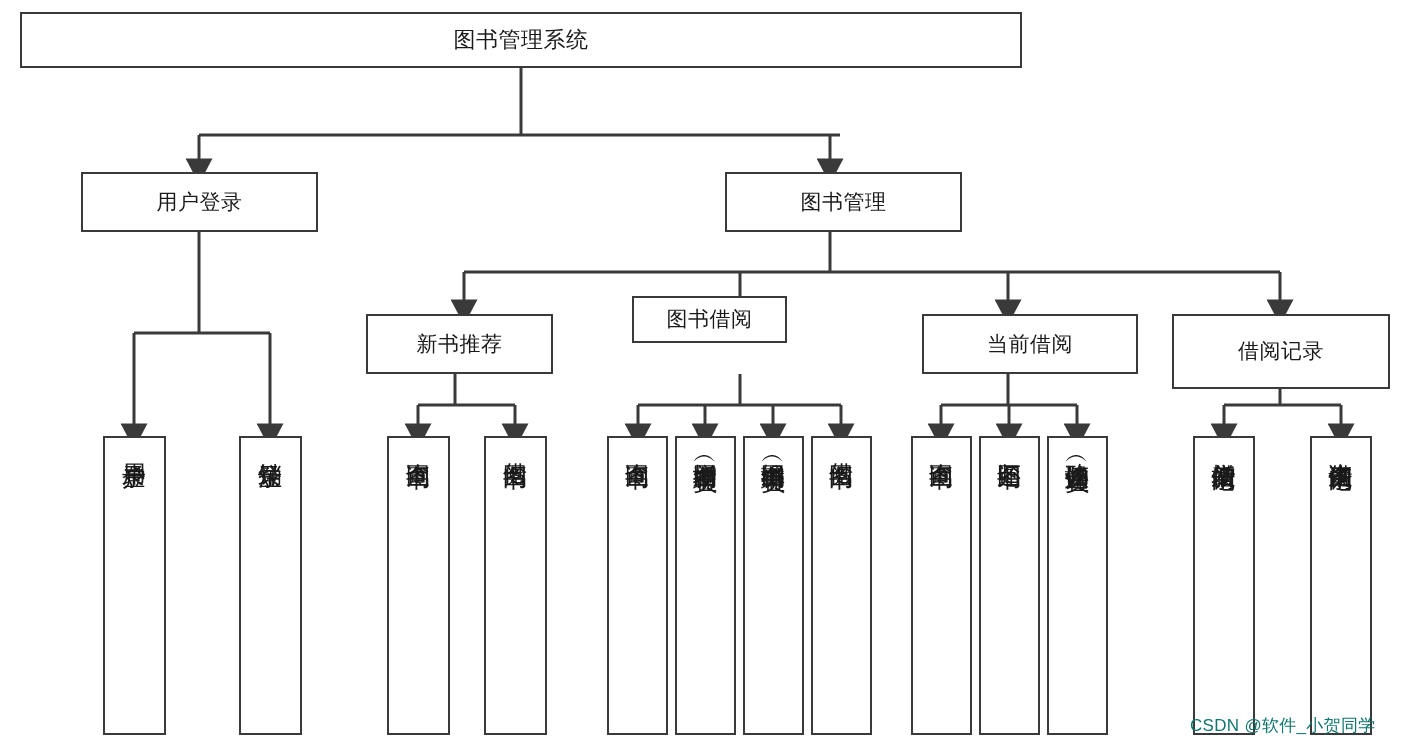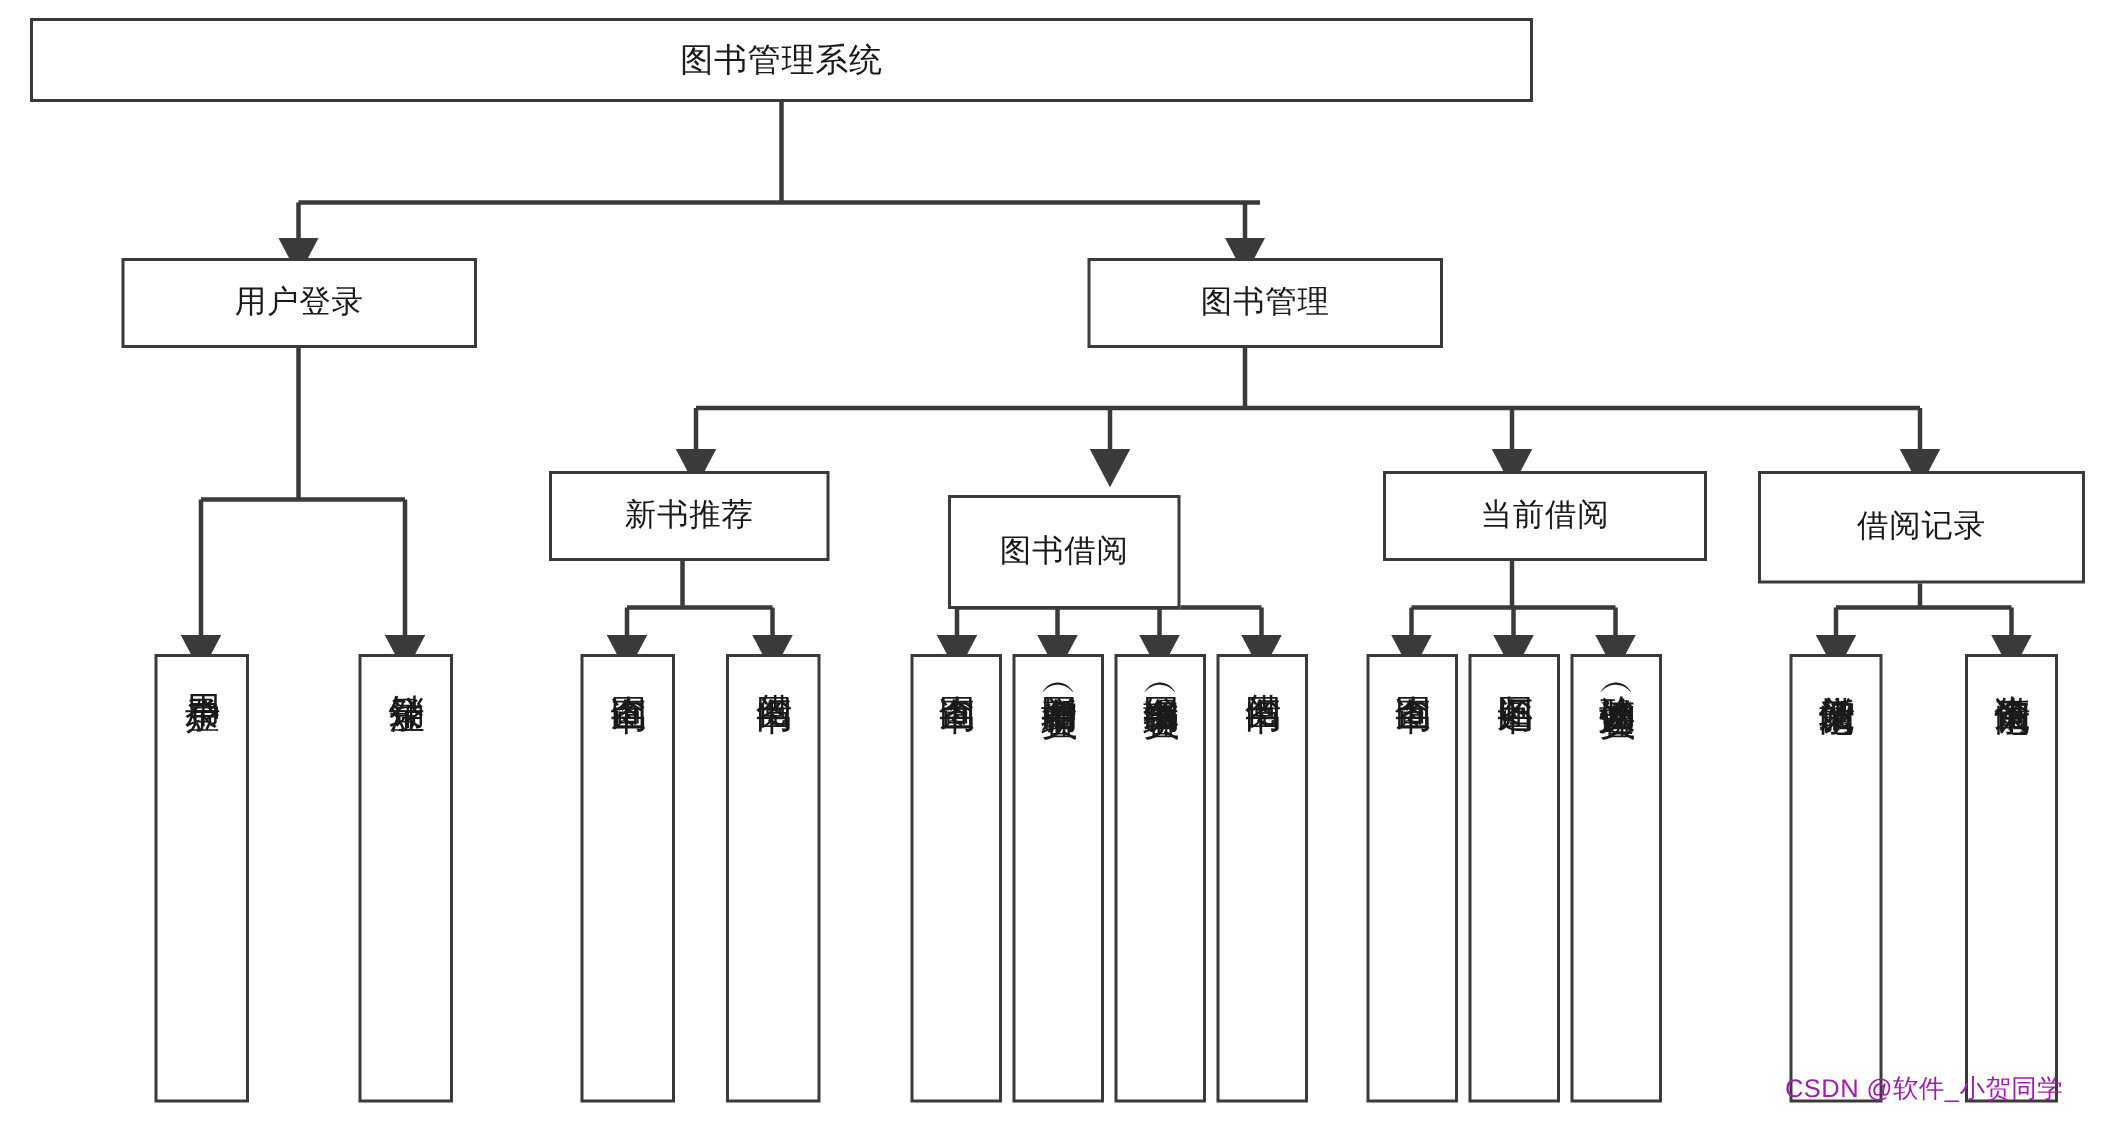--- a/index.html
+++ b/index.html
@@ -58,21 +58,21 @@
     font-size: 24px;
     line-height: 1.05;
     letter-spacing: 1px;
     white-space: nowrap;
   }
   .watermark {
     position: absolute;
     left: 1190px;
     top: 714px;
     font-size: 17px;
-    color: #a21caf;
+    color: #0f766e;
     white-space: nowrap;
     z-index: 5;
     letter-spacing: 0.3px;
   }
 </style>
 </head>
 <body>
 
 <div id="canvas">
 
@@ -133,21 +133,21 @@
   <div class="node horiz" style="left:81px; top:172px; width:237px; height:60px;">
     <span class="label">用户登录</span>
   </div>
   <div class="node horiz" style="left:725px; top:172px; width:237px; height:60px;">
     <span class="label">图书管理</span>
   </div>
 
   <div class="node horiz" style="left:366px; top:314px; width:187px; height:60px;">
     <span class="label">新书推荐</span>
   </div>
-  <div class="node horiz" style="left:632px; top:330px; width:155px; height:76px;">
+  <div class="node horiz" style="left:632px; top:296px; width:155px; height:47px;">
     <span class="label">图书借阅</span>
   </div>
   <div class="node horiz" style="left:902px; top:314px; width:216px; height:60px;margin-left:20px;">
     <span class="label">当前借阅</span>
   </div>
   <div class="node horiz" style="left:1172px; top:314px; width:218px; height:75px;">
     <span class="label">借阅记录</span>
   </div>
 
   <div class="node vert" style="left:103px; top:436px; width:63px; height:299px;">

